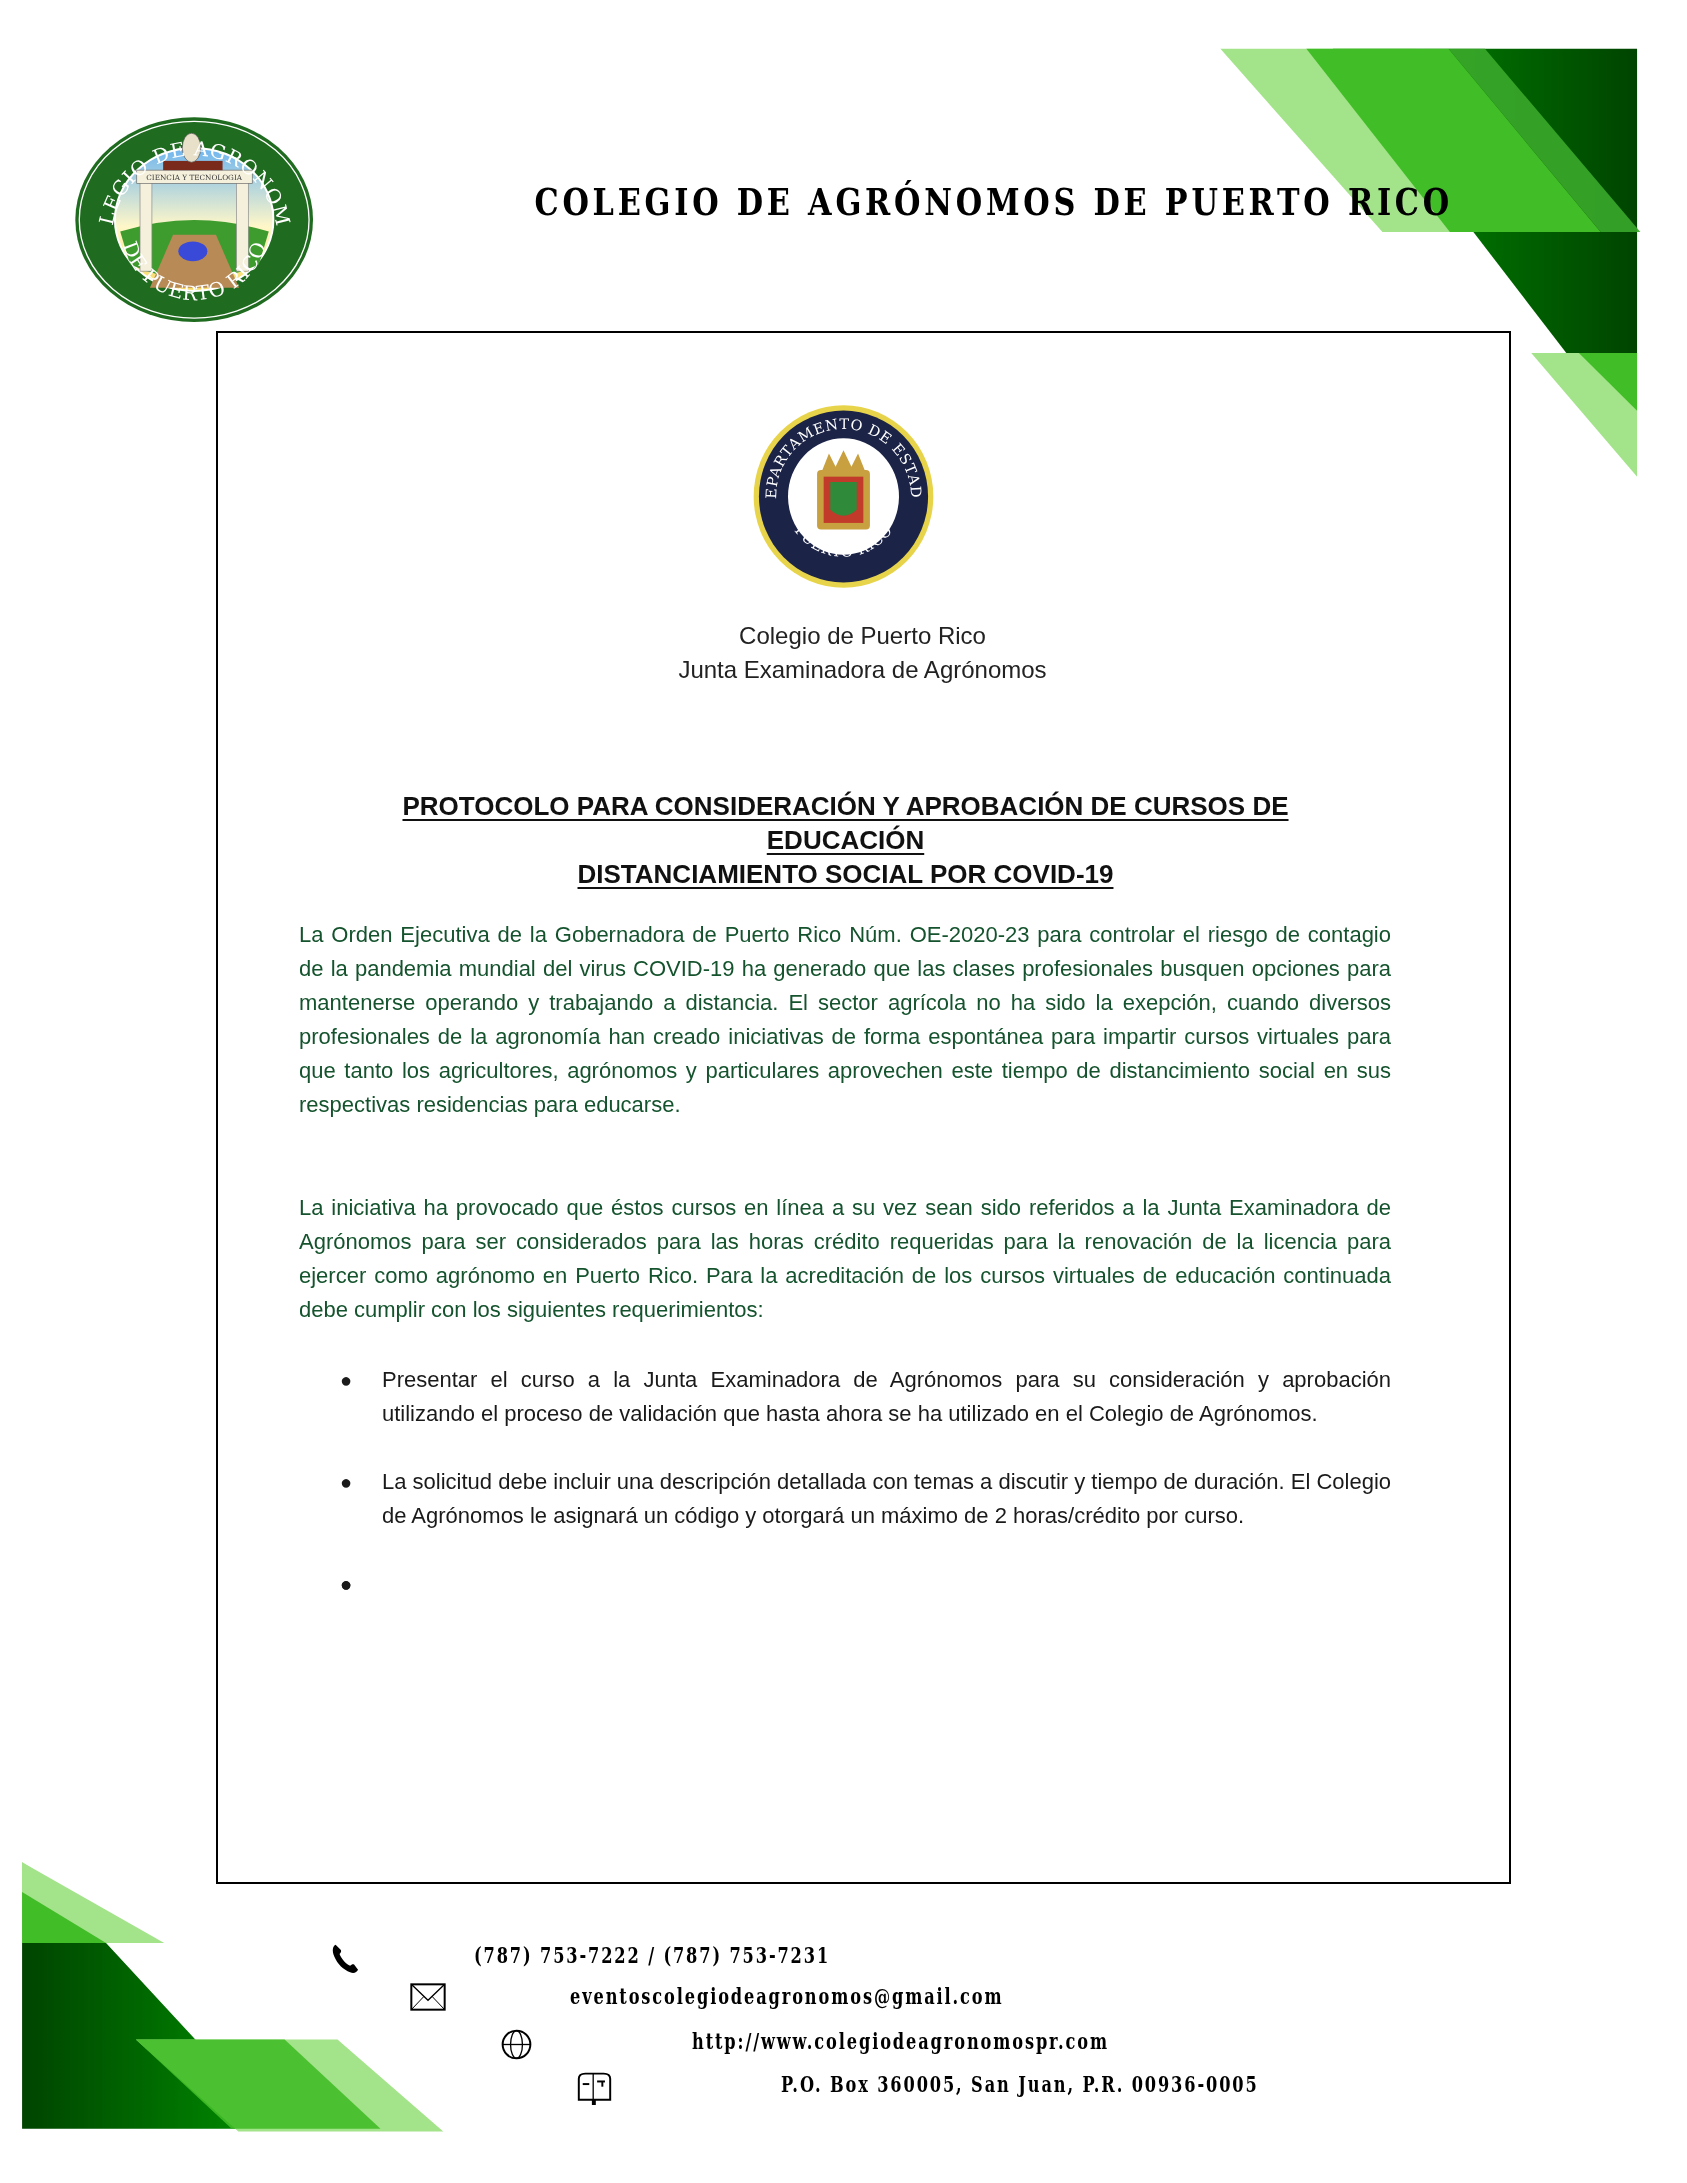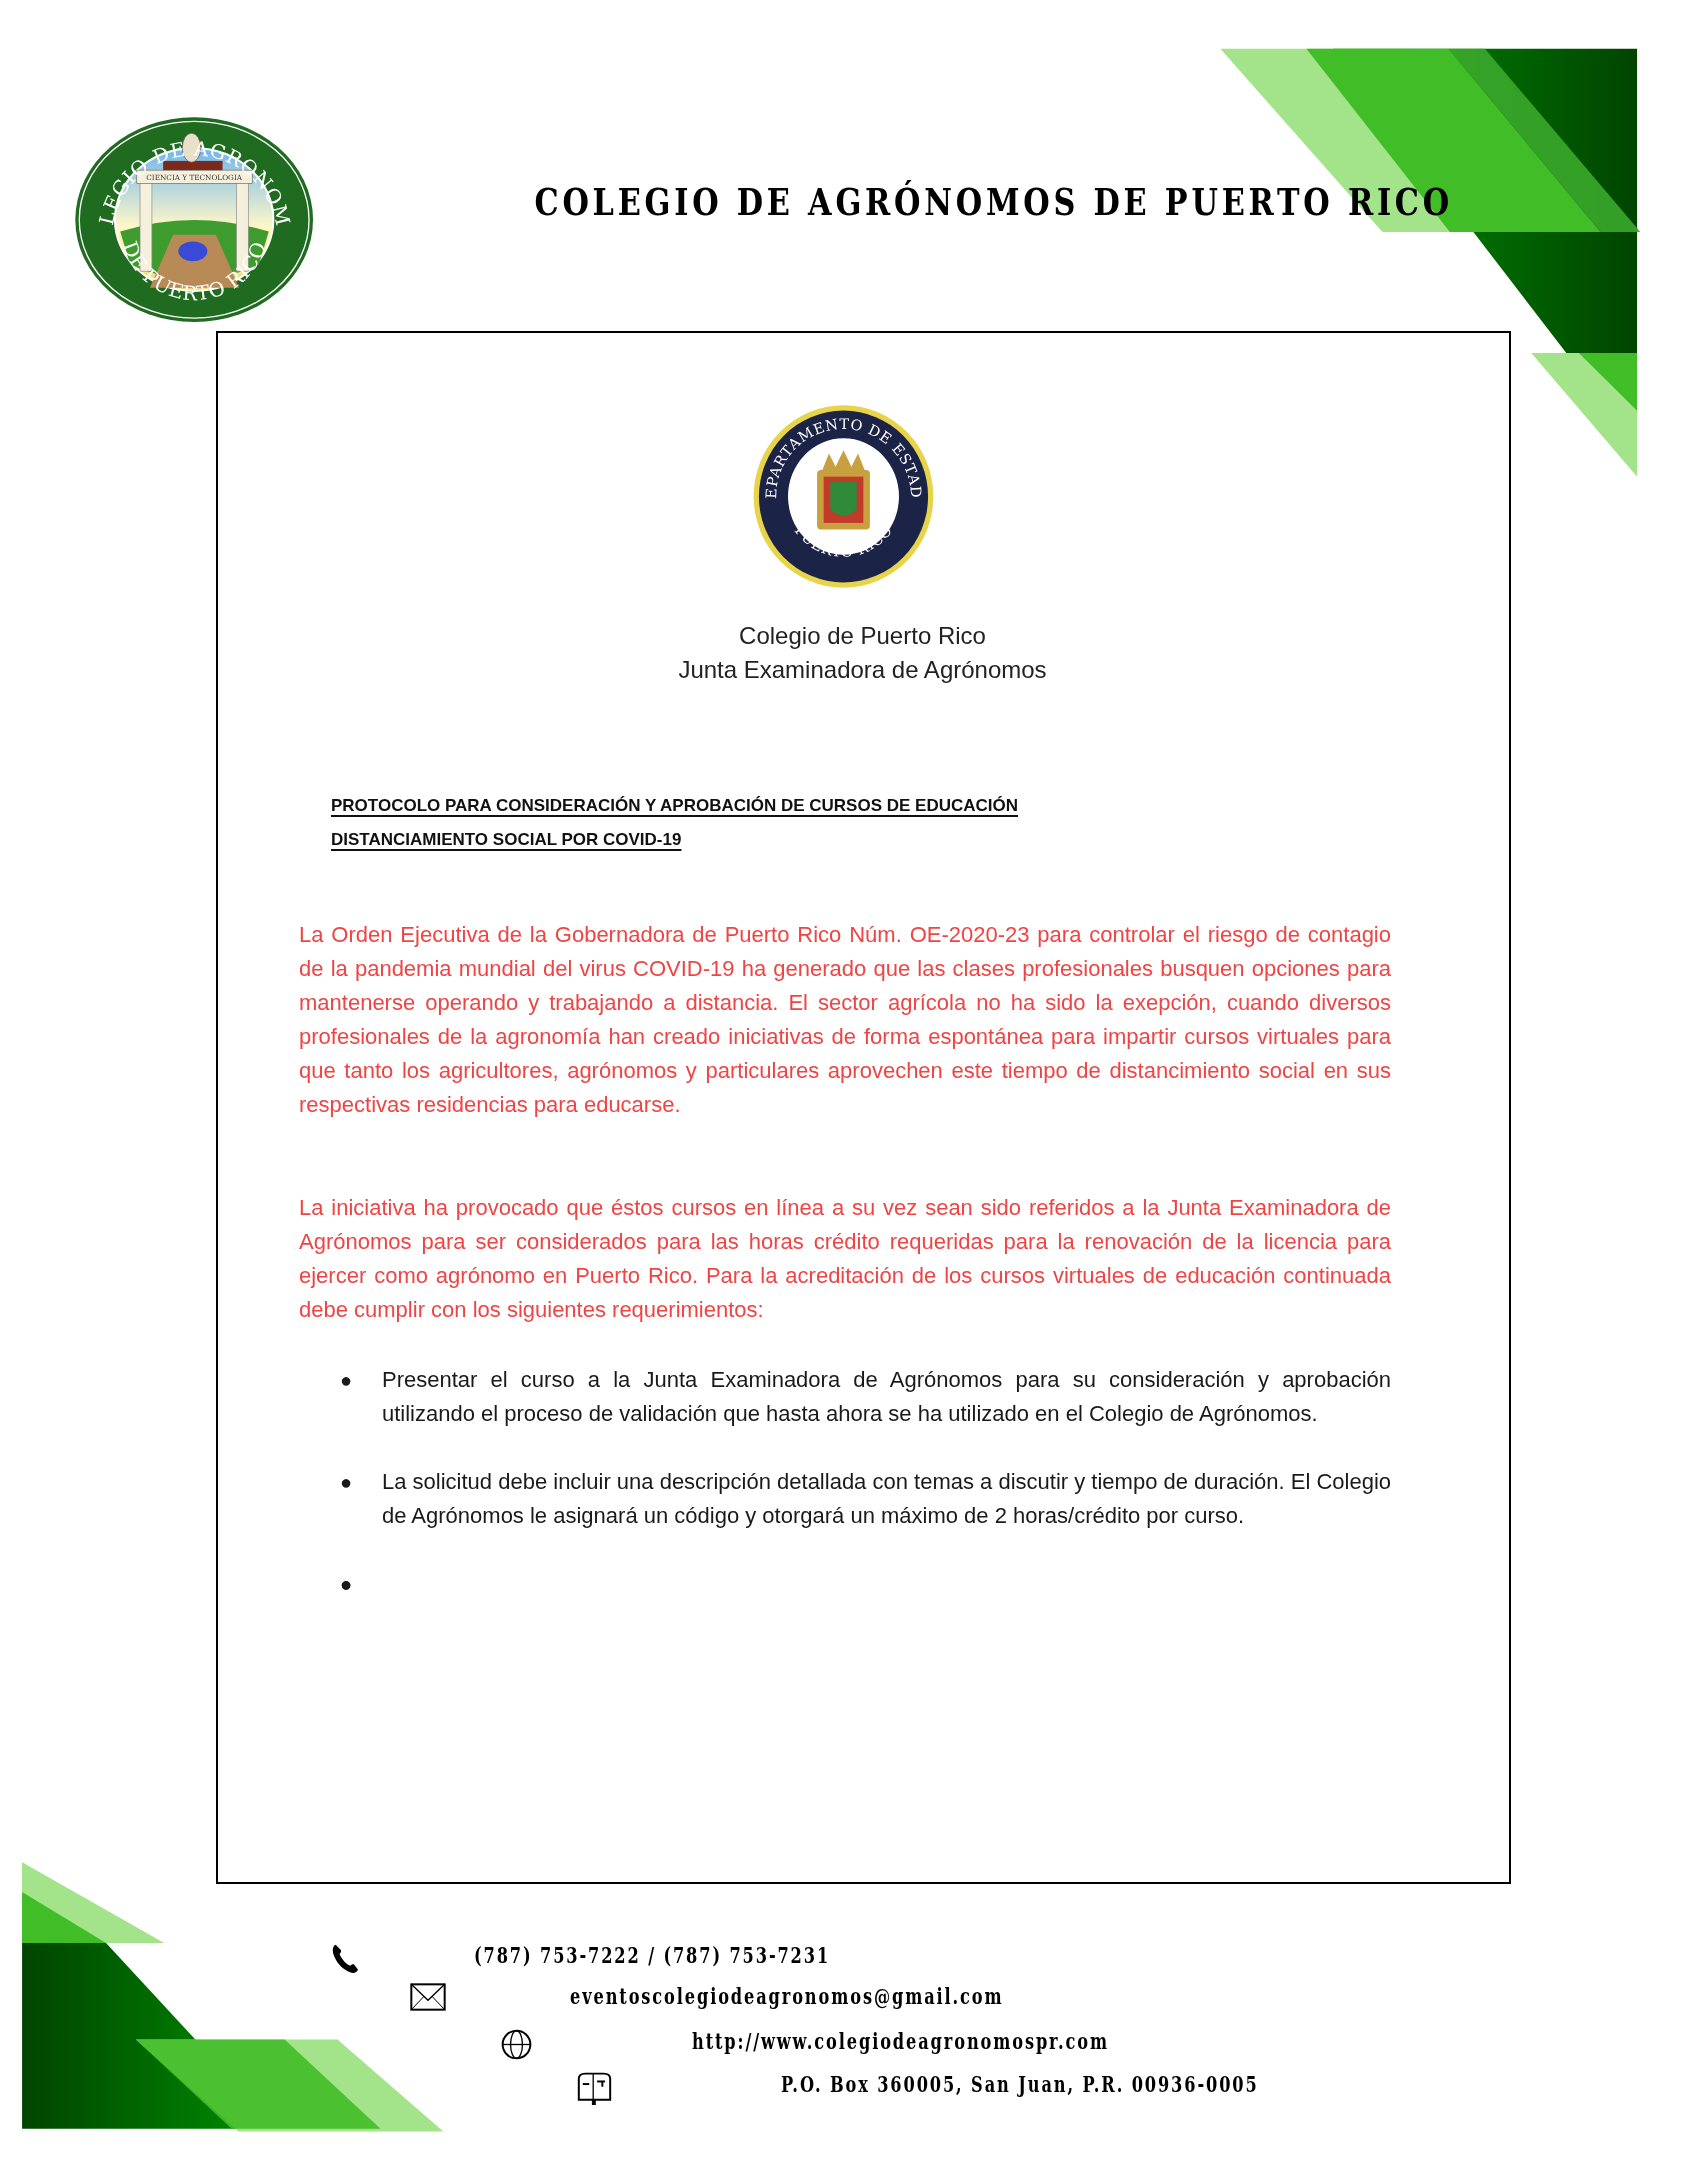--- a/index.html
+++ b/index.html
@@ -29,29 +29,30 @@
 
   .gov-lines {
     position: absolute; left: 216px; width: 1293px; top: 619px;
     text-align: center;
     font-family: "Liberation Sans", sans-serif;
     font-size: 24px; line-height: 34px; color: #222;
   }
 
   #doc-title {
     position: absolute; left: 331px; width: 1029px; top: 789px;
+    text-align: center;
     font-family: "Liberation Sans", sans-serif; font-weight: bold;
-    font-size: 17px; line-height: 34px; color: #111;
+    font-size: 26px; line-height: 34px; color: #111;
     text-decoration: underline; text-decoration-thickness: 2px; text-underline-offset: 4px;
   }
 
   .para {
     position: absolute; left: 299px; width: 1092px;
     font-family: "Liberation Sans", sans-serif;
-    font-size: 22px; line-height: 34px; color: #ef4444;
+    font-size: 22px; line-height: 34px; color: #14532d;
     text-align: justify;
   }
   #para-1 { top: 918px; }
   #para-2 { top: 1191px; }
 
   .req-list { position: absolute; left: 299px; width: 1092px; top: 1363px; margin: 0; padding: 0; list-style: none; }
   .req-item {
     position: relative; padding-left: 83px;
     font-family: "Liberation Sans", sans-serif;
     font-size: 22px; line-height: 34px; color: #1a1a1a;

